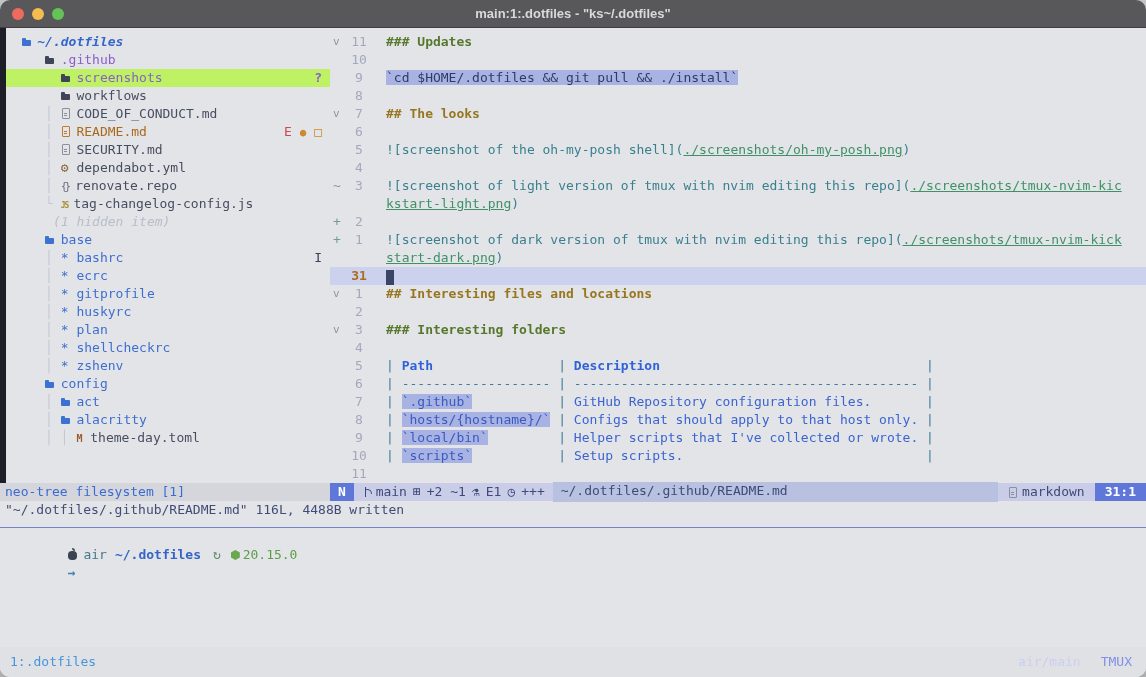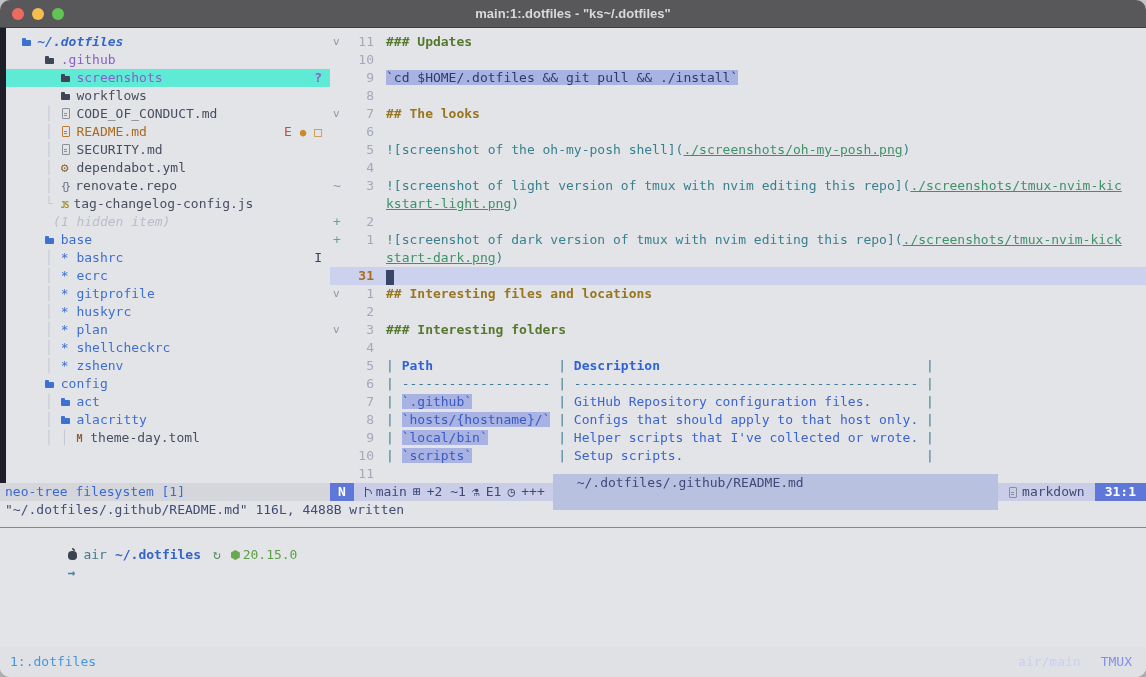--- a/index.html
+++ b/index.html
@@ -12,21 +12,21 @@
   .tl{width:12px;height:12px;border-radius:50%;margin-right:8px;}
   .tl.red{background:#ee6a5f}.tl.yellow{background:#f5bd4f}.tl.green{background:#61c454}
   
   .content{flex:1;background:#e3e4e8;display:flex;flex-direction:column;
            font:13px/18px "DejaVu Sans Mono",monospace;color:#474e60;}
   .main-split{height:455px;display:flex;flex:none;}
   
   .neotree{width:330px;flex:none;position:relative;padding:5px 0 0 6px;box-sizing:border-box;overflow:hidden;}
   .strip{position:absolute;left:0;top:0;width:6px;height:100%;background:#1d1e28;}
   .nt-row{height:18px;display:flex;white-space:pre;}
-  .nt-row.sel{background:#5eead4;}
+  .nt-row.sel{background:#bef264;}
   .nt-right{margin-left:auto;padding-right:8px;white-space:pre;}
   .ntroot{color:#3566cc;font-weight:bold;font-style:italic}
   .ntpurple{color:#8a5fc8}
   .ntdark{color:#474e60}
   .ntblue{color:#3e6fd0}
   .ntorange{color:#aa6a1e}
   .nthidden{color:#b9bdca;font-style:italic}
   .g{color:#c4c7d4}
   .icgear{color:#8a6a3a}
   .icbraces{color:#6a7184;display:inline-block;width:1ch;letter-spacing:-3px;font-size:11px}
@@ -51,42 +51,42 @@
   .ic-apple::after{content:"";position:absolute;left:4px;top:2px;width:3px;height:3px;background:currentColor;border-radius:0 100% 0 100%;}
   .ic-hex::before{content:"";position:absolute;left:0;top:4px;width:9px;height:10px;background:currentColor;
       clip-path:polygon(50% 0,100% 25%,100% 75%,50% 100%,0 75%,0 25%);}
   
   .editor{flex:1;padding-top:5px;overflow:hidden;}
   .ed-row{display:flex;height:18px;white-space:pre;}
   .ed-row.cl{background:#ccd1ed;}
   .gmark{width:14px;padding-left:3px;box-sizing:border-box;color:#9096a8;font-size:11px;flex:none;}
   .gmark.add{color:#6f9e8d;font-size:13px}
   .gmark.change{color:#9096a8;font-size:13px}
-  .gnum{width:30px;text-align:right;color:#a3a8bb;flex:none;}
+  .gnum{width:30px;text-align:center;color:#a3a8bb;flex:none;}
   .cl .gnum{color:#ad6d1e;font-weight:bold;}
   .gpad{width:12px;flex:none;}
   .ltext{flex:1;overflow:hidden;}
   .h2{color:#97761f;font-weight:bold}
   .h3{color:#56782b;font-weight:bold}
   .teal{color:#38808e}
   .link{color:#3f9168;text-decoration:underline}
   .code{background:#a9b3e3;color:#2e3c64}
   .codeb{background:#a9b3e3;color:#3a5ac0}
   .pipe{color:#417d99}
   .sep{color:#417d99}
   .th{color:#2f62d8;font-weight:bold}
   .blue{color:#3b64d0}
   .cursor{background:#3a4468;display:inline-block;width:8px;height:16px;vertical-align:-3px;}
   
   .statusline{height:18px;display:flex;flex:none;}
   .nt-status{width:330px;flex:none;background:#d4d6db;color:#3b6ad4;padding-left:5px;box-sizing:border-box;}
   .lualine{flex:1;display:flex;background:#c9cde8;color:#3f4a78;align-items:center;}
   .mode{background:#5e77d8;color:#fff;font-weight:bold;padding:0 8px;height:18px;}
   .sl-info{padding:0 8px;display:flex;gap:6px;align-items:center;height:18px;}
-  .sl-file{flex:1;background:#b9c1e1;padding-left:24px;height:36px;}
+  .sl-file{flex:1;background:#b9c1e1;padding-left:8px;height:20px;}
   .sl-ft{padding:0 10px;display:flex;gap:6px;align-items:center;height:18px;border-radius:6px;}
   .sl-pos{background:#5e77d8;color:#fff;font-weight:bold;padding:0 10px;height:18px;}
   
   .cmdline{height:18px;padding-left:5px;color:#414d75;flex:none;}
   .shellpane{flex:none;margin-top:8px;border-top:1px solid #7484c6;padding:0 0 0 5px;}
   .pline{height:18px;white-space:pre;}
   .p-host{color:#42798c;margin-left:8px}
   .p-path{color:#3464c8;font-weight:bold;margin-left:8px}
   .p-refresh{color:#5c8a68;margin-left:12px}
   .p-node{margin-left:10px;color:#6aa84f}

